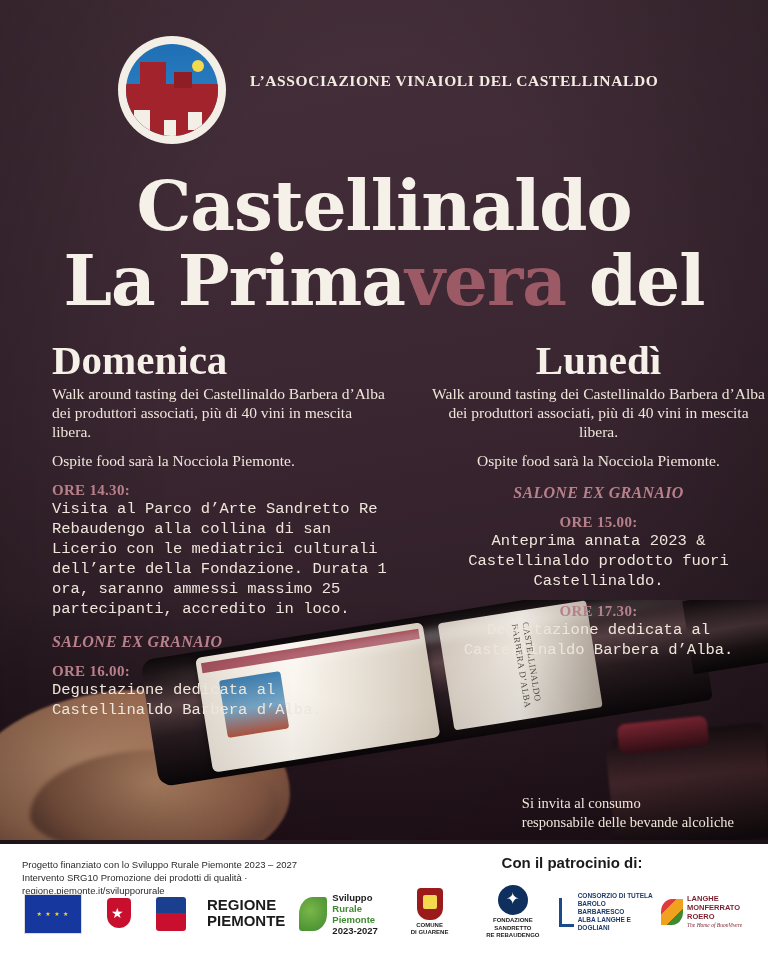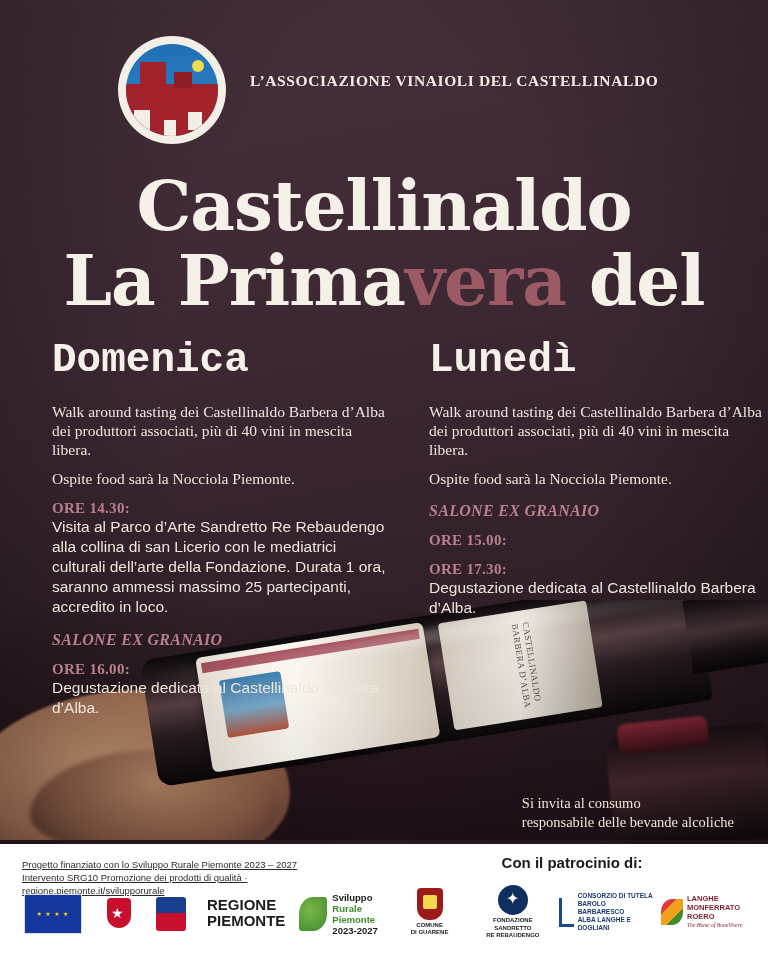--- a/index.html
+++ b/index.html
@@ -293,28 +293,27 @@
     left: 0;
     top: 336px;
     width: 768px;
     display: flex;
   }
   .col {
     width: 345px;
     color: #efe7db;
   }
   .col.left { margin-left: 52px; }
-  .col.right { margin-left: 38px; }
+  .col.right { margin-left: 38px; text-align: center; }
   .day {
-    font-family: Liberation Mono, monospace;
+    font-family: Liberation Serif, serif;
     font-weight: bold;
     font-size: 41px;
     line-height: 48px;
     color: #f6f1e8;
-    margin-bottom: 18px;
   }
   .para {
     font-family: "Liberation Serif", serif;
     font-size: 15.5px;
     line-height: 19px;
     color: #eee6da;
     margin-bottom: 10px;
   }
   .slot-time {
     font-family: "Liberation Serif", serif;
@@ -327,21 +326,21 @@
   .slot-venue {
     font-family: "Liberation Serif", serif;
     font-weight: bold;
     font-style: italic;
     font-size: 16px;
     color: #b8808b;
     letter-spacing: .3px;
     margin-top: 14px;
   }
   .slot-text {
-    font-family: Liberation Sans, sans-serif;
+    font-family: Liberation Mono, monospace;
     font-size: 15.5px;
     line-height: 20px;
     color: #eee6da;
   }
 
   
   .responsible {
     position: absolute;
     right: 34px;
     bottom: 128px;
@@ -362,21 +361,20 @@
   }
   .footer-left {
     position: absolute;
     left: 22px;
     top: 14px;
     width: 350px;
     color: #2b2b2b;
     font-family: "Liberation Sans", sans-serif;
     font-size: 9.5px;
     line-height: 13px;
-    text-decoration: underline;
   }
   .footer-logos {
     position: absolute;
     left: 24px;
     top: 48px;
     display: flex;
     align-items: center;
     gap: 14px;
   }
   .eu-flag {
@@ -632,20 +630,21 @@
     </div>
 
     <div class="col right">
       <div class="day">Lunedì</div>
       <div class="para">Walk around tasting dei Castellinaldo Barbera d’Alba dei produttori associati, più di 40 vini in mescita libera.</div>
       <div class="para">Ospite food sarà la Nocciola Piemonte.</div>
 
       <div class="slot-venue">SALONE EX GRANAIO</div>
 
       <div class="slot-time">ORE 15.00:</div>
+      <div class="slot-text">Anteprima annata 2023 &amp; Castellinaldo prodotto fuori Castellinaldo.</div>
 
       <div class="slot-time">ORE 17.30:</div>
       <div class="slot-text">Degustazione dedicata al Castellinaldo Barbera d’Alba.</div>
     </div>
 
   </div>
 
   <div class="responsible">
     <div>Si invita al consumo</div>
     <div>responsabile delle bevande alcoliche</div>

